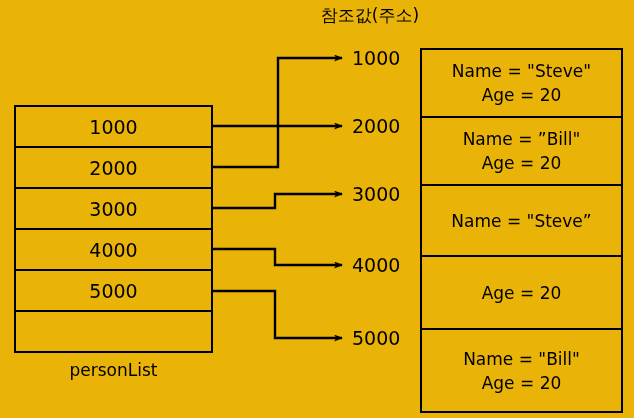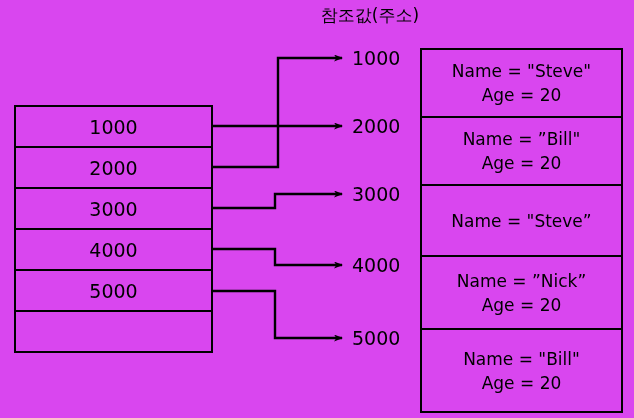--- a/index.html
+++ b/index.html
@@ -4,21 +4,21 @@
 <style>
   html, body {
     margin: 0;
     padding: 0;
     background: #ffffff;
   }
   #stage {
     position: relative;
     width: 634px;
     height: 418px;
-    background: #d946ef;
+    background: #eab308;
     font-family: "DejaVu Sans", sans-serif;
     color: #000000;
     overflow: hidden;
   }
 
   
   #ref-title {
     position: absolute;
     left: 290px;
     top: 4px;
@@ -112,41 +112,41 @@
 
   <div id="person-list-box">
     <div class="list-cell">1000</div>
     <div class="list-cell">2000</div>
     <div class="list-cell">3000</div>
     <div class="list-cell">4000</div>
     <div class="list-cell">5000</div>
     <div class="list-cell"></div>
   </div>
 
+  <div id="person-list-label">personList</div>
 
   <div class="addr-label" style="top:48px;">1000</div>
   <div class="addr-label" style="top:116px;">2000</div>
   <div class="addr-label" style="top:184px;">3000</div>
   <div class="addr-label" style="top:255px;">4000</div>
   <div class="addr-label" style="top:328px;">5000</div>
 
   <div id="object-boxes">
     <div class="obj-cell" style="height:68px;">
       <span>Name = "Steve"</span>
       <span>Age = 20</span>
     </div>
     <div class="obj-cell" style="height:68px;">
       <span>Name = ”Bill"</span>
       <span>Age = 20</span>
     </div>
     <div class="obj-cell" style="height:71px;">
       <span>Name = "Steve”</span>
     </div>
     <div class="obj-cell" style="height:73px;">
-      <span>Name = ”Nick”</span>
       <span>Age = 20</span>
     </div>
     <div class="obj-cell" style="height:81px;">
       <span>Name = "Bill"</span>
       <span>Age = 20</span>
     </div>
   </div>
 
   <svg id="connectors" viewBox="0 0 634 418" width="634" height="418" xmlns="http://www.w3.org/2000/svg">
     <defs>

